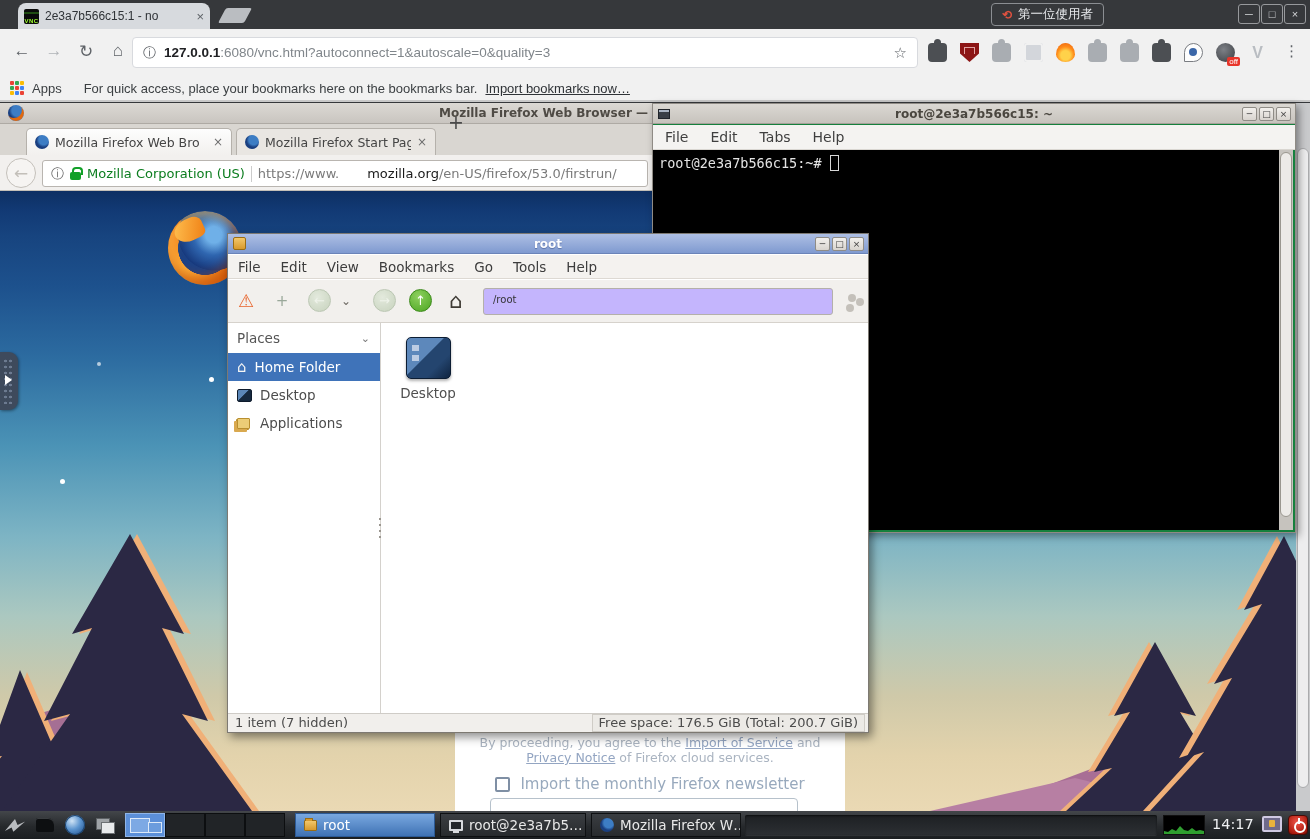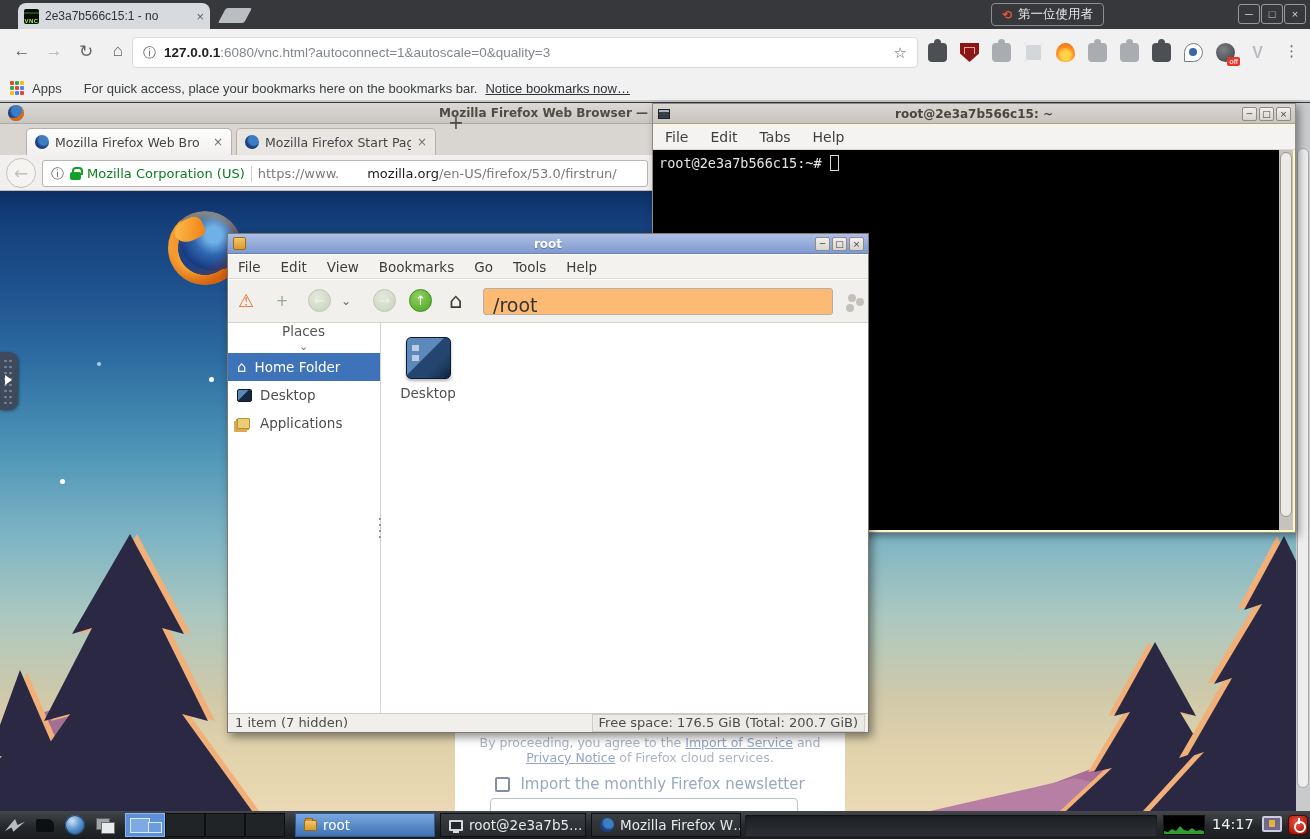--- a/index.html
+++ b/index.html
@@ -84,21 +84,21 @@
   .ill { position:absolute; left:0; top:329px; width:1310px; height:291px; }
   .card { position:absolute; left:455px; top:542px; width:390px; height:78px; background:#fff; overflow:hidden; text-align:center; }
   .agree { font-size:12.5px; color:#aab4c1; line-height:15px; margin-top:2px; }
   .agree a { color:#93a5c2; text-decoration:underline; }
   .newsrow { margin-top:10px; display:flex; align-items:center; justify-content:center; gap:10px; }
   .newsbox { width:15px; height:15px; border:2px solid #7f8fa4; border-radius:2px; background:#fff; }
   .newslabel { font-size:15px; color:#98a9bd; }
   .cardinput { position:absolute; left:35px; top:65px; width:308px; height:30px; border:1px solid #b6c1cb; border-radius:4px; background:#fff; }
 
   
-  .term { position:absolute; left:652px; top:0; width:644px; height:430px; z-index:4; background:#fef9c3; border:1px solid #8f8b85; box-shadow:3px 3px 8px rgba(0,0,0,.4); }
+  .term { position:absolute; left:652px; top:0; width:644px; height:430px; z-index:4; background:#15803d; border:1px solid #8f8b85; box-shadow:3px 3px 8px rgba(0,0,0,.4); }
   .term-titlebar { position:absolute; left:0; top:0; right:0; height:20px; background:linear-gradient(#dbd8d3,#c7c3bd); border-bottom:1px solid #a5a19a; display:flex; align-items:center; }
   .term-title { position:absolute; left:0; right:0; text-align:center; font-size:12px; font-weight:bold; color:#4a463f; }
   .miniwin-ico { width:12px; height:10px; margin-left:5px; background:#3a3f46; border:1px solid #20242a; box-shadow:inset 0 2px 0 #aab4c2; }
   .wb { width:15px; height:14px; background:linear-gradient(#f2f0ed,#d8d4cf); border:1px solid #8f8c86; border-radius:2px; font-size:9px; color:#3f3f3f; display:flex; align-items:center; justify-content:center; margin-left:2px; }
   .wbgroup { position:absolute; right:4px; top:3px; display:flex; }
   .term-menu { position:absolute; left:0; top:21px; right:0; height:25px; background:#f4f3f1; border-bottom:1px solid #d9d6d1; display:flex; align-items:center; gap:22px; padding-left:12px; font-size:14px; color:#3f3f3f; }
   .term-body { position:absolute; left:0; top:46px; right:16px; bottom:2px; background:#000; font-family:"DejaVu Sans Mono", monospace; font-size:13.5px; color:#e4e4e4; padding:5px 0 0 6px; }
   .term-cursor { display:inline-block; width:9px; height:16px; border:1px solid #d8d8d8; vertical-align:-3px; margin-left:8px; }
   .term-sb { position:absolute; right:2px; top:46px; width:14px; bottom:2px; background:#c6c3be; }
   .term-sb-thumb { position:absolute; left:1px; right:1px; top:2px; height:96%; background:#eceae7; border:1px solid #9a978f; border-radius:6px; }
@@ -107,25 +107,25 @@
   .fm { position:absolute; left:227px; top:130px; width:642px; height:500px; z-index:5; background:#fff; border:1px solid #7d7972; box-shadow:3px 4px 9px rgba(0,0,0,.45); }
   .fm-titlebar { position:absolute; left:0; top:0; right:0; height:20px; background:linear-gradient(#aebfe4,#7f9ad0); border-bottom:1px solid #6b84b8; }
   .fm-title { position:absolute; left:0; right:0; text-align:center; top:3px; font-size:12px; font-weight:bold; color:#fff; text-shadow:0 1px 1px #5a72a8; }
   .fm-ico { position:absolute; left:5px; top:3px; width:13px; height:13px; background:linear-gradient(#f3c76a,#d89a2e); border:1px solid #9a6d14; border-radius:2px; }
   .fm-menubar { position:absolute; left:0; top:21px; right:0; height:24px; background:#f4f2ef; border-bottom:1px solid #ddd9d3; display:flex; align-items:center; gap:20px; padding-left:10px; font-size:13.5px; color:#3d3d3d; }
   .fm-toolbar { position:absolute; left:0; top:46px; right:0; height:43px; background:#f2f0ed; border-bottom:1px solid #d6d2cc; }
   .tbi { position:absolute; top:10px; font-size:18px; line-height:22px; text-align:center; width:24px; }
   .circbtn { position:absolute; top:9px; width:23px; height:23px; border-radius:50%; text-align:center; line-height:21px; font-size:13px; }
   .circ-dis { background:radial-gradient(circle at 40% 35%, #dfe8d8, #b9c9ae); color:#eef4ea; border:1px solid #a9b9a0; opacity:.75; }
   .circ-up { background:radial-gradient(circle at 40% 30%, #8ed05e, #4ba622); color:#fff; border:1px solid #3c8a1a; }
-  .fm-path { position:absolute; left:255px; top:8px; width:350px; height:27px; background:#fdba74; border:1px solid #b4b0aa; border-radius:3px; font-size:19px; color:#333; padding:5px 0 0 9px; }
+  .fm-path { position:absolute; left:255px; top:8px; width:350px; height:27px; background:#c4b5fd; border:1px solid #b4b0aa; border-radius:3px; font-size:10px; color:#333; padding:5px 0 0 9px; }
   .fm-pane-ico { position:absolute; right:12px; top:14px; width:8px; height:8px; background:#b9b5ae; border-radius:50%; box-shadow:8px 4px 0 #b9b5ae, -2px 10px 0 #b9b5ae; opacity:.8; }
   .fm-body { position:absolute; left:0; top:89px; right:0; bottom:19px; background:#fff; }
   .fm-side { position:absolute; left:0; top:0; width:153px; bottom:0; background:#fff; border-right:1px solid #d4d1cc; }
-  .places-row { height:30px; display:flex; align-items:center; justify-content:space-between; padding:0 10px 0 9px; font-size:13.5px; color:#555;flex-direction:column; }
+  .places-row { height:30px; display:flex; align-items:center; justify-content:space-between; padding:0 10px 0 9px; font-size:13.5px; color:#555; }
   .side-item { height:28px; display:flex; align-items:center; gap:8px; padding-left:9px; font-size:13.5px; color:#4c4c4c; }
   .side-item.sel { background:#3f73b9; color:#fff; }
   .ihome { font-size:15px; }
   .idesk { width:15px; height:13px; border-radius:2px; background:linear-gradient(135deg,#5b87b8 0 45%,#16293f 46% 100%); border:1px solid #0e1b2c; }
   .iapps { width:13px; height:11px; background:#eccd77; border:1px solid #b98f2f; border-radius:1px; box-shadow:-3px 3px 0 #d9a94f, -1px 1px 0 #b98f2f; margin-right:2px; }
   .fm-main-item { position:absolute; left:170px; top:14px; width:60px; text-align:center; }
   .deskicon { width:45px; height:42px; margin:0 auto; border-radius:5px; background:linear-gradient(135deg,#5d88bb 0 44%,#24456f 45% 70%,#0f2440 100%); border:1px solid #0c1d33; position:relative; box-shadow:0 2px 3px rgba(0,0,0,.3); }
   .deskicon::before { content:""; position:absolute; left:5px; top:7px; width:7px; height:6px; background:#cdd8ea; box-shadow:0 10px 0 #cdd8ea; opacity:.85; }
   .deskicon-label { margin-top:6px; font-size:13.5px; color:#4f4f4f; }
   .fm-status { position:absolute; left:0; bottom:0; right:0; height:19px; background:#f1efec; border-top:1px solid #cfccc7; font-size:13px; color:#4c4c4c; }
@@ -228,21 +228,21 @@
         <i style="background:#fbbc05"></i>
       <i style="background:#34a853"></i>
         <i style="background:#ea4335"></i>
         <i style="background:#4285f4"></i>
       <i style="background:#fbbc05"></i>
         <i style="background:#4285f4"></i>
         <i style="background:#ea4335"></i>
     </div>
     <span>Apps</span>
     <span style="margin-left:14px;">For quick access, place your bookmarks here on the bookmarks bar.</span>
-    <span class="bm-link">Notice bookmarks now…</span>
+    <span class="bm-link">Import bookmarks now…</span>
   </div>
 
   <div class="vnc">
 
     <div class="ff-titlebar">
       <div class="ff-ico"></div>
       <div class="ff-title">Mozilla Firefox Web Browser —</div>
     </div>
     <div class="ff-tabbar">
       <div class="ff-tab active" style="left:26px;width:206px;">

